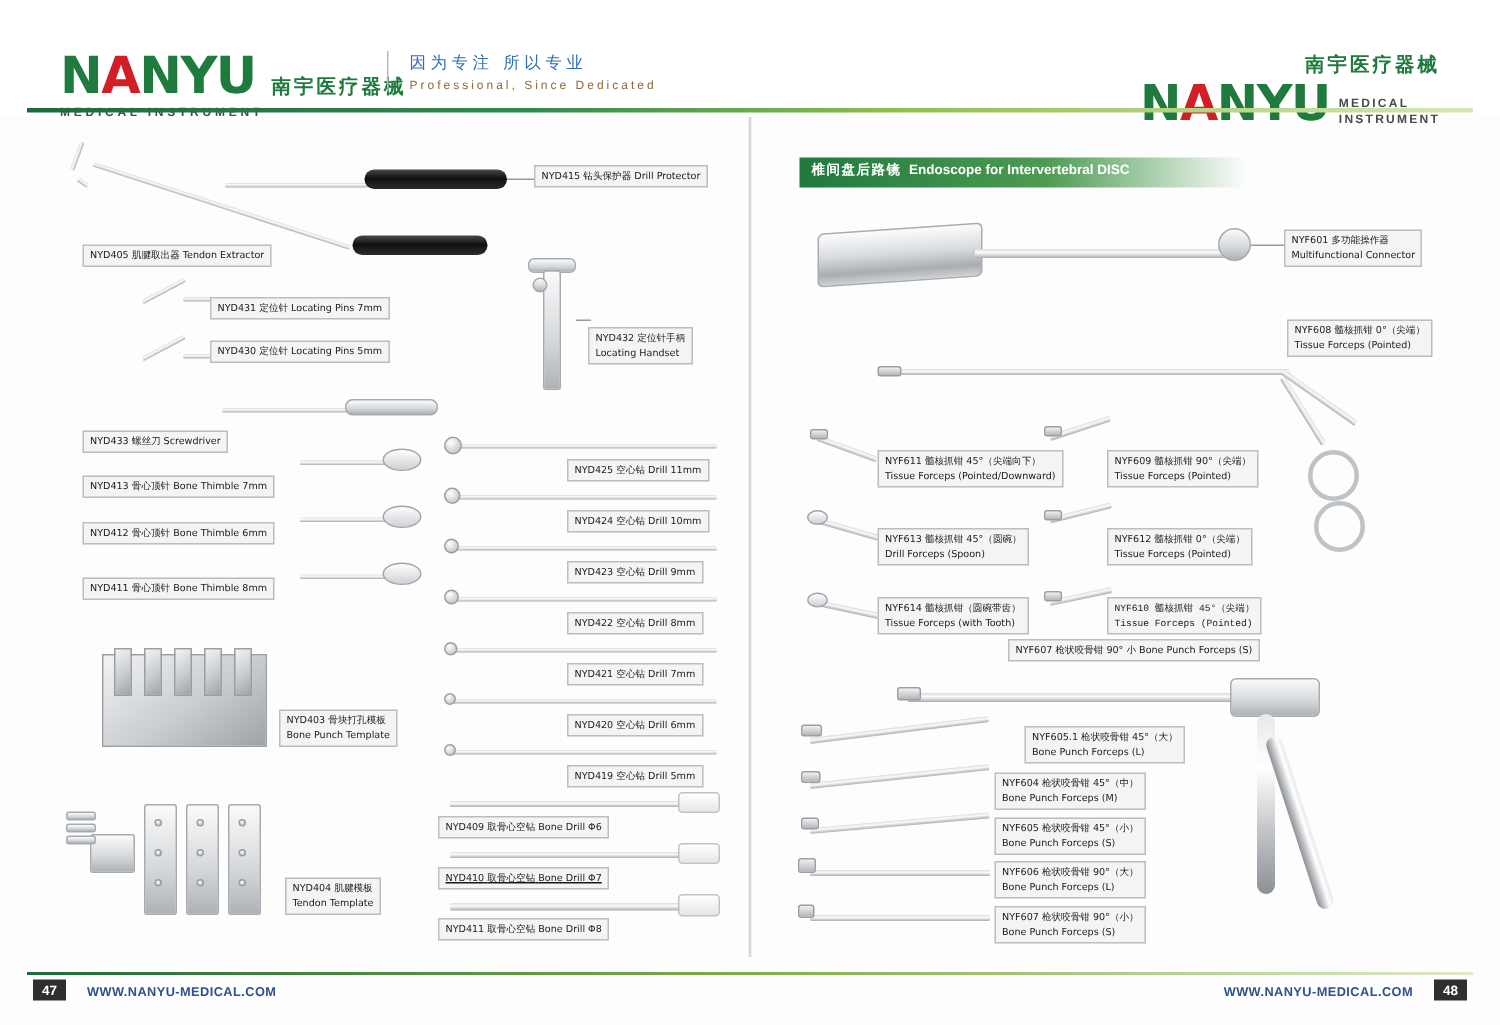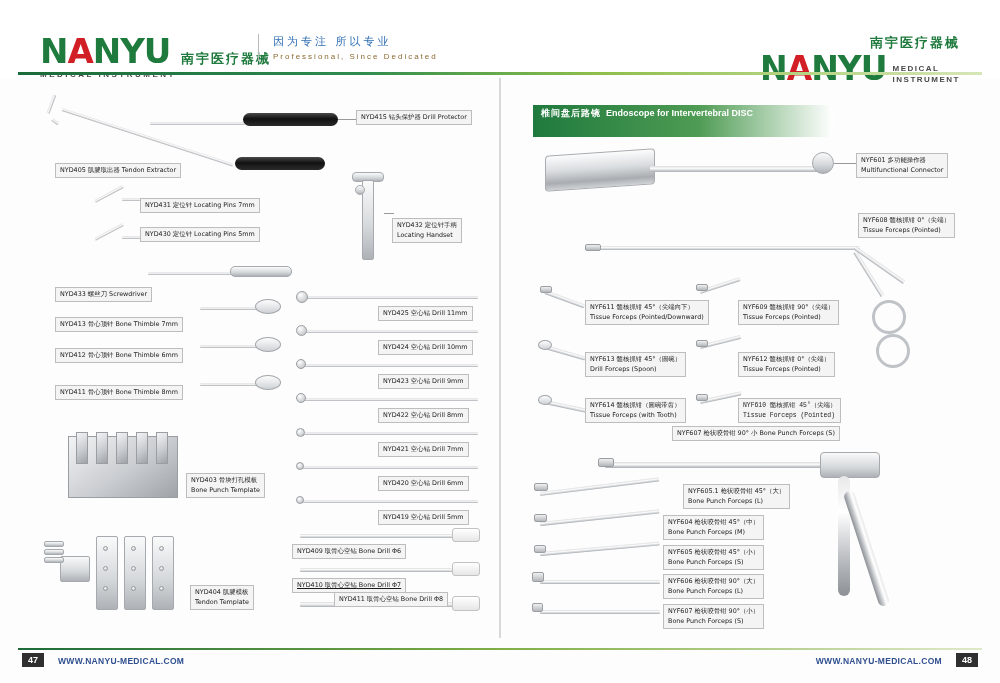--- a/index.html
+++ b/index.html
@@ -86,21 +86,21 @@
   .weburl {
     position: absolute; bottom: 17px;
     font-size: 8.5px; color: #2f4f8f; font-weight: bold; letter-spacing: .3px; margin-top: 38px;
   }
   .weburl.left { left: 58px; }
   .weburl.right { right: 58px; }
 
   
   .section-title {
     position: absolute;
-    height: 32px; line-height: 16px;
+    height: 20px; line-height: 16px;
     background: linear-gradient(to right,#1f7a3d,#4e9b53 55%,#ffffff);
     color: #ffffff; font-size: 9px; font-weight: bold;
     padding: 0 10px 0 8px; white-space: nowrap;
     border-radius: 0 8px 8px 0;
   }
   .section-title .cn { font-family: "DejaVu Sans", sans-serif; letter-spacing: 1px; }
 
   
   .lbl {
     position: absolute;
@@ -360,21 +360,21 @@
   </div>
 
   <div class="rod-thin" style="left:300px;top:568px;width:160px;height:4px;"></div>
   <div class="whitecap" style="left:452px;top:562px;width:28px;height:14px;"></div>
   <div class="lbl" style="left:292px;top:578px;text-decoration:underline;">
     <span>NYD410</span> <span>取骨心空钻</span> <span>Bone Drill  Φ7</span>
   </div>
 
   <div class="rod-thin" style="left:300px;top:602px;width:160px;height:5px;"></div>
   <div class="whitecap" style="left:452px;top:596px;width:28px;height:15px;"></div>
-  <div class="lbl" style="left:292px;top:592px;margin-left:42px;">
+  <div class="lbl" style="left:292px;top:612px;">
     <span>NYD411</span> <span>取骨心空钻</span> <span>Bone Drill  Φ8</span>
   </div>
 
   <div class="section-title" style="left:533px;top:105px;width:300px;">
     <span class="cn">椎间盘后路镜</span>&nbsp;&nbsp;<span>Endoscope for Intervertebral DISC</span>
   </div>
 
   <div class="scope-body" style="left:545px;top:152px;width:110px;height:36px;transform:skewY(-4deg);"></div>
   <div class="rod-thin" style="left:650px;top:166px;width:170px;height:6px;"></div>
   <div class="metal-plate" style="left:812px;top:152px;width:22px;height:22px;border-radius:50%;"></div>

